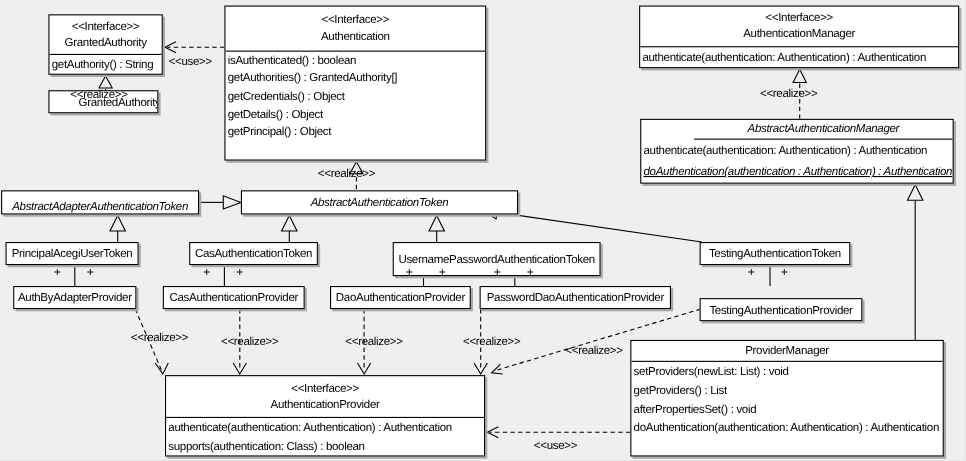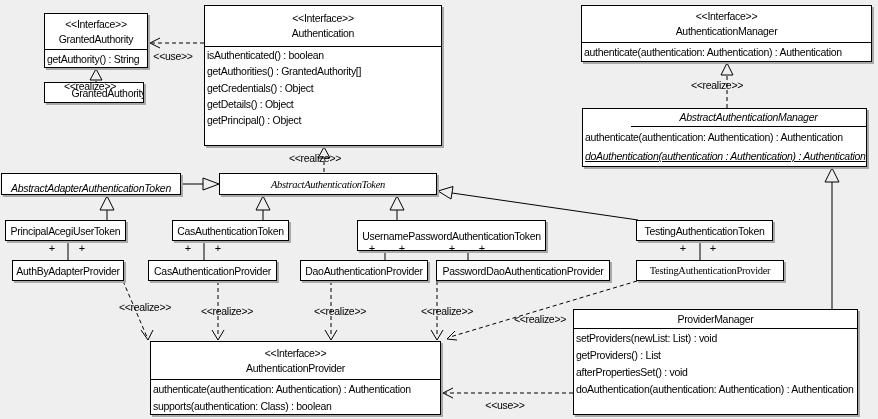--- a/index.html
+++ b/index.html
@@ -28,30 +28,30 @@
   .b-ga  {left:44px;  top:13px;  width:104px; height:55px;}
   .b-ga  .hdr{height:36px;} .b-ga .m{height:17px;}
   .b-gai {left:44px;  top:82px;  width:100px; height:21px;padding-left:48px;}
   .b-auth{left:204px; top:5px;   width:238px; height:141px;}
   .b-auth .hdr{height:41px;} .b-auth .m{height:16.3px;}
   .b-am  {left:581px; top:5px;   width:291px; height:57px;}
   .b-am  .hdr{height:37px;} .b-am .m{height:18px;}
   .b-aam {left:582px; top:108px; width:285px; height:59px;}
   .b-aam .hdr{height:18px;margin-left:48px;} .b-aam .m{height:19.5px;}
   .b-aaat{left:1px;   top:173px; width:180px; height:22px;align-items:flex-end;}
-  .b-aat {left:219px; top:173px; width:218px; height:22px;font-family:Liberation Serif, serif;}
+  .b-aat {left:219px; top:173px; width:252px; height:22px;}
   .b-pat {left:5px;   top:220px; width:121px; height:21px;}
   .b-cat {left:157px; top:220px; width:117px; height:21px;margin-left:15px;}
   .b-upat{left:357px; top:220px; width:189px; height:31px;}
   .b-tat {left:636px; top:220px; width:137px; height:21px;}
   .b-abap{left:12px;  top:260px; width:112px; height:21px;}
   .b-cap {left:148px; top:260px; width:129px; height:21px;}
   .b-dap {left:300px; top:260px; width:128px; height:21px;}
   .b-pdap{left:436px; top:260px; width:174px; height:21px;}
-  .b-tap {left:636px; top:260px; width:148px; height:21px;font-family:Liberation Serif, serif;}
+  .b-tap {left:636px; top:271px; width:148px; height:21px;}
   .b-ap  {left:150px; top:341px; width:291px; height:74px;}
   .b-ap  .hdr{height:38px;} .b-ap .m{height:17px;}
   .b-pm  {left:573px; top:309px; width:285px; height:106px;}
   .b-pm  .hdr{height:19px;} .b-pm .m{height:17px;}
 
   .lbl{position:absolute; z-index:3; transform:translateX(-50%);
        white-space:nowrap; background:transparent;}
   .u1 {left:173px; top:50px;}
   .rga{left:90px;  top:80px;}
   .rtk{left:315px; top:152px;}

